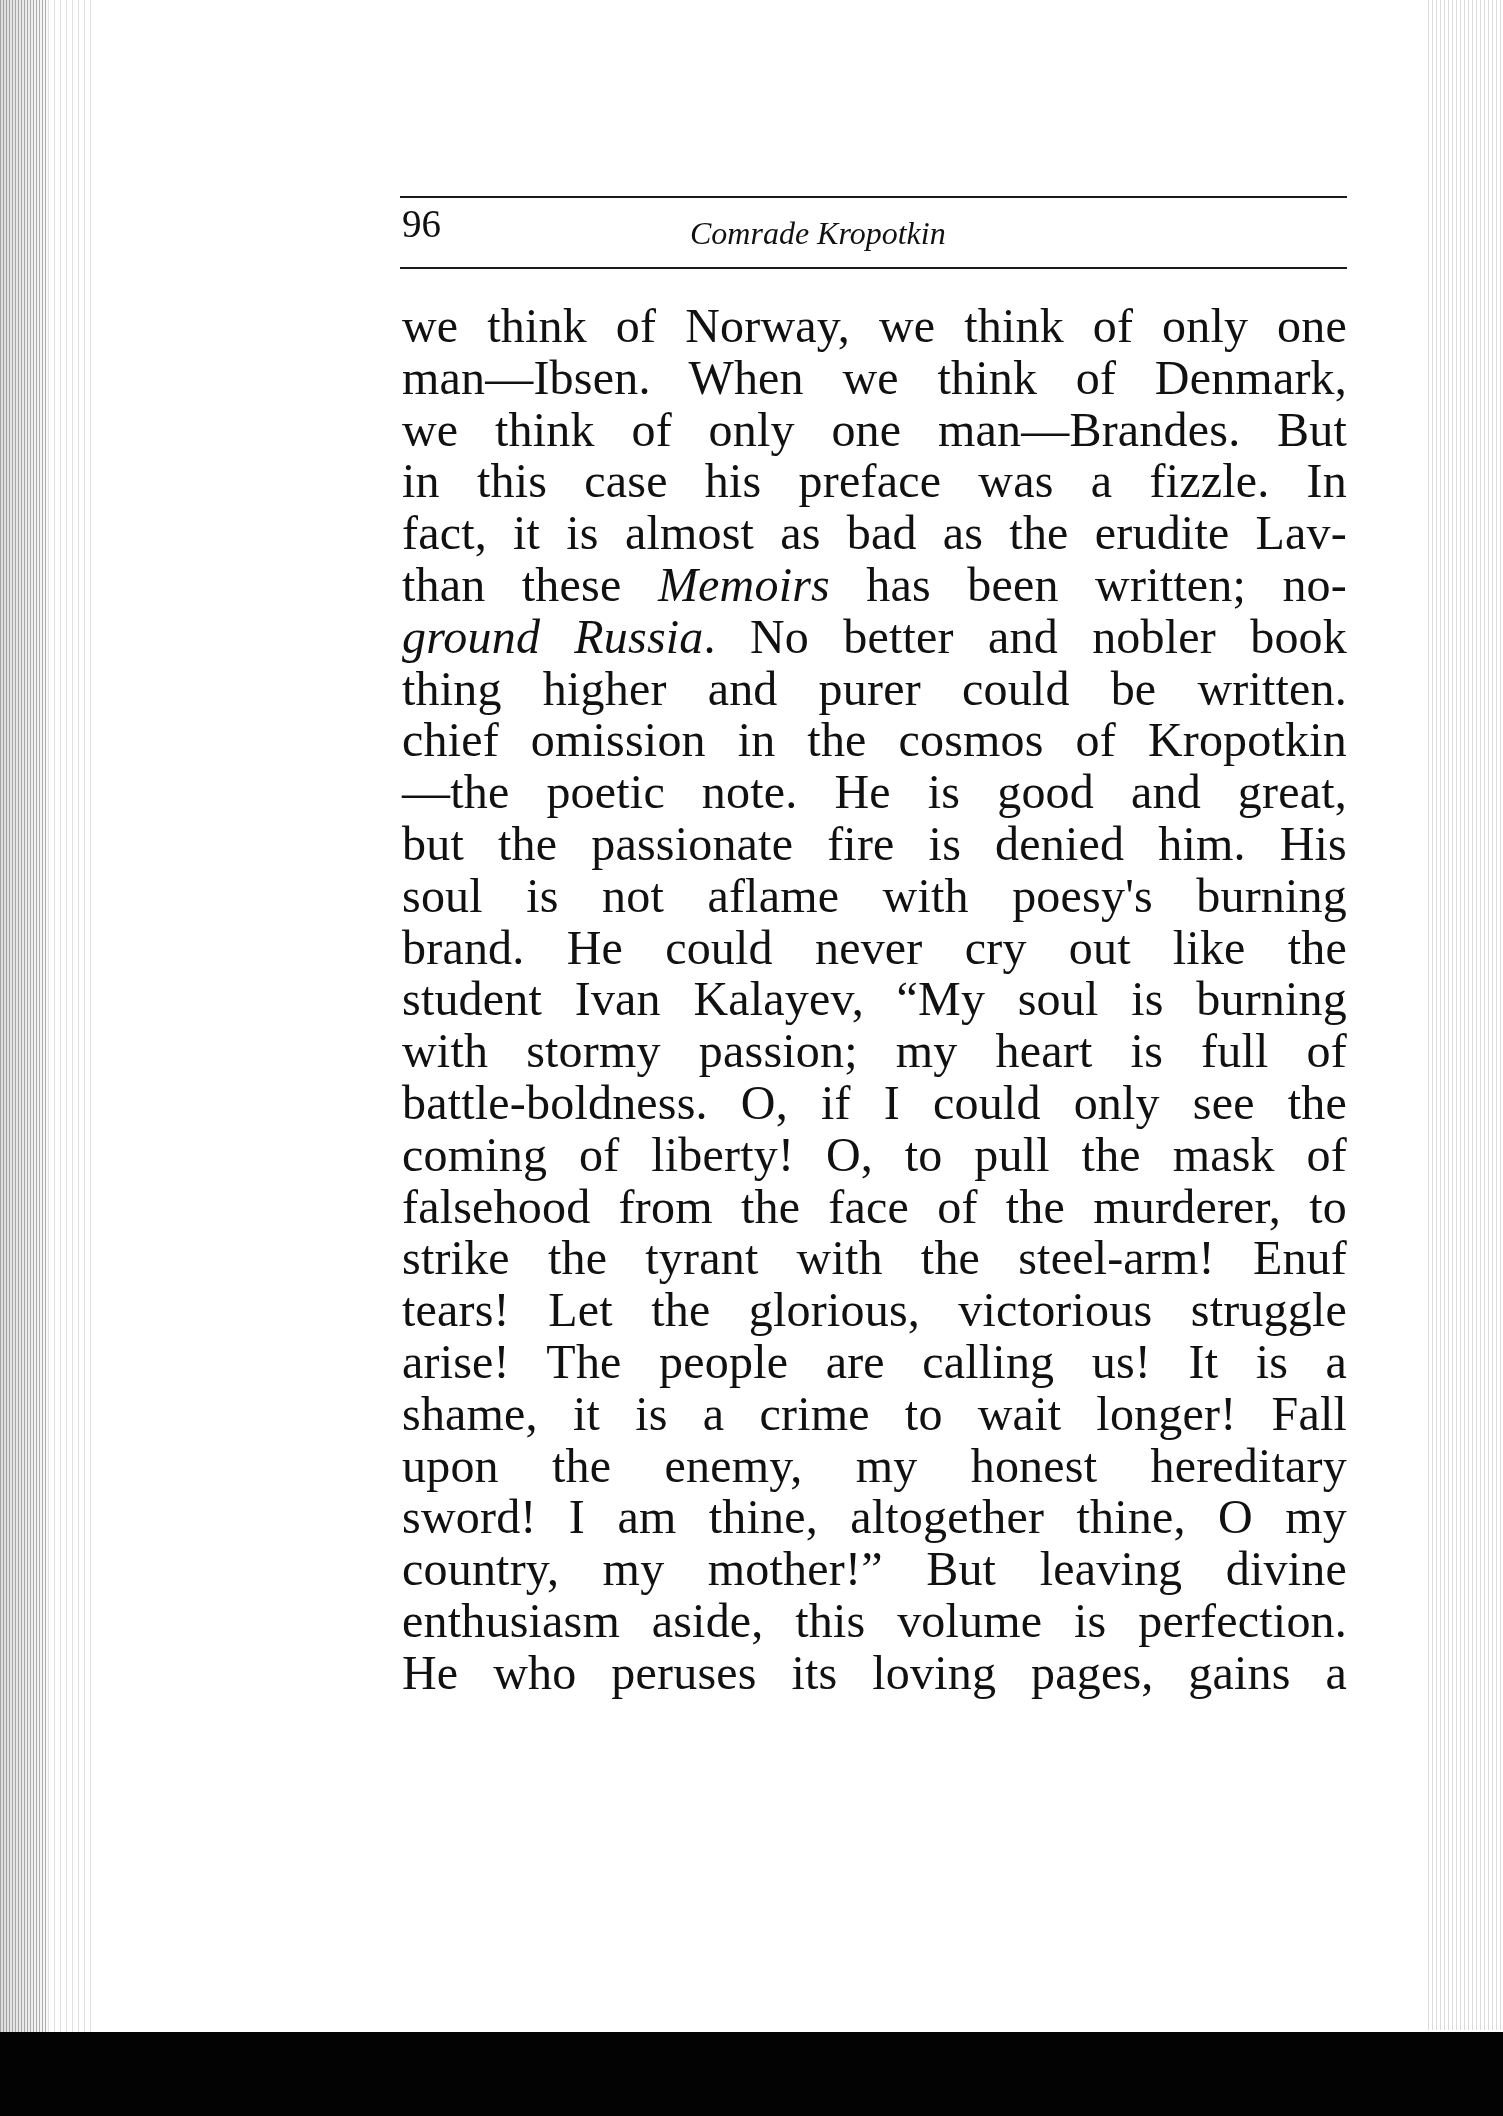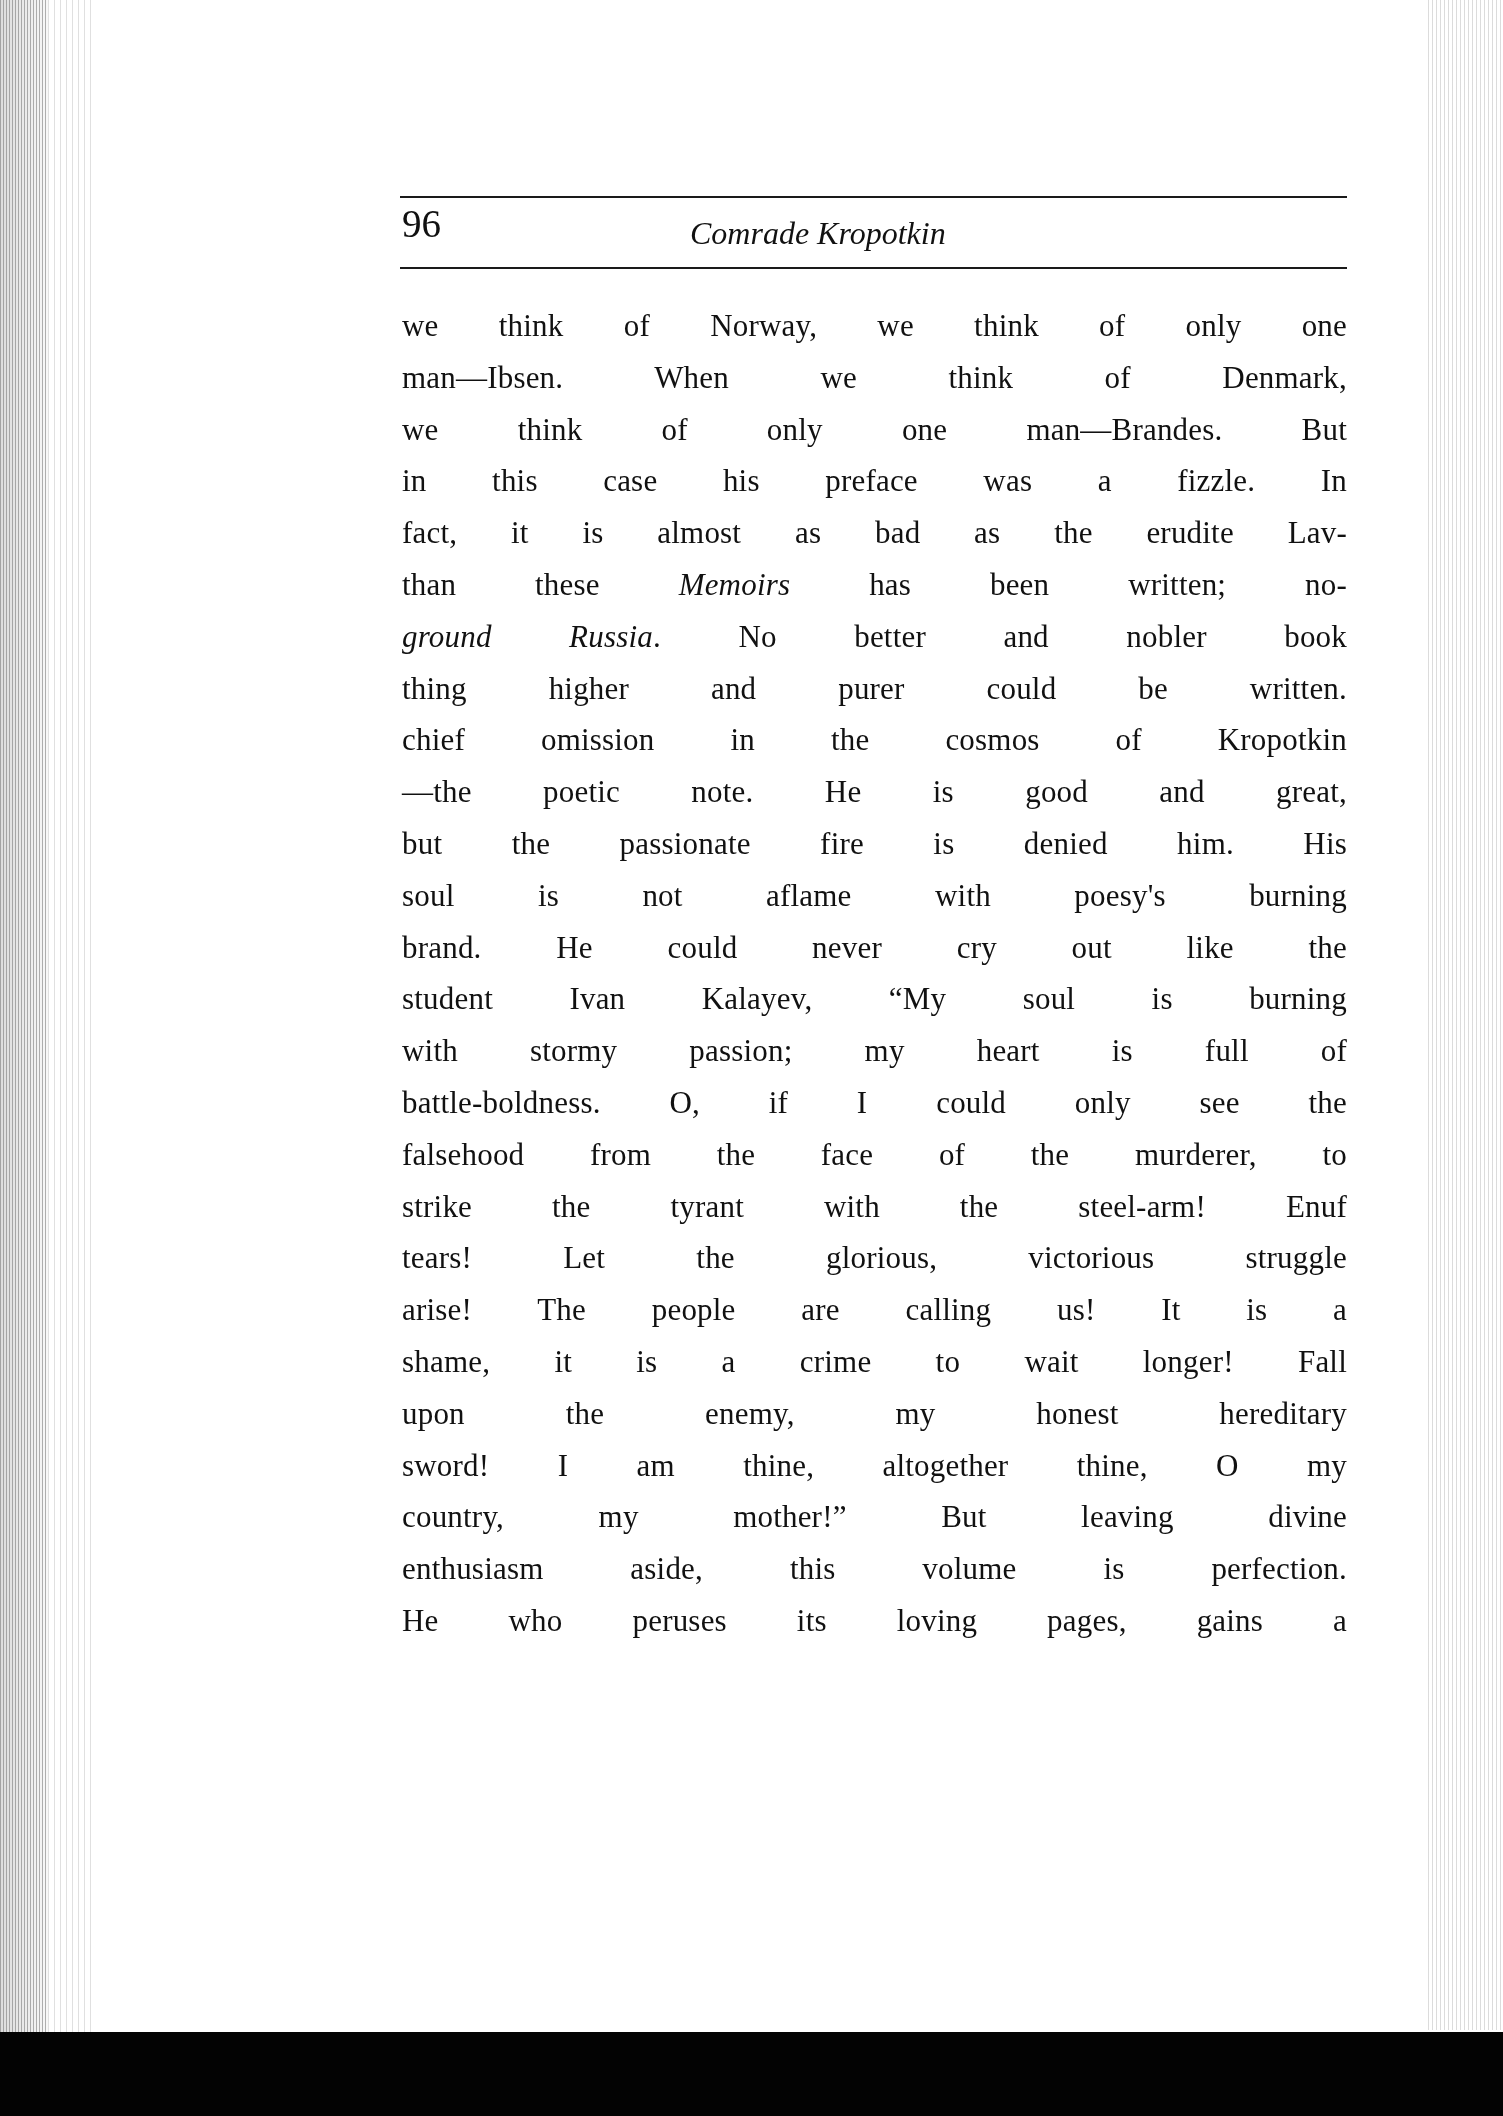--- a/index.html
+++ b/index.html
@@ -39,21 +39,21 @@
   .folio {
     position:absolute; left:402px; top:204px; font-size:39px; line-height:40px;
   }
   .running-head {
     position:absolute; left:690px; top:213px; font-size:32px; line-height:40px; font-style:italic;
   }
   .body-text {
     position:absolute; left:402px; top:300px; width:945px;
   }
   .line {
-    display:block; font-size:31px; line-height:51.8px; height:51.8px;
+    display:block; font-size:48px; line-height:51.8px; height:51.8px;
     text-align:justify; text-align-last:justify; white-space:nowrap;
     letter-spacing:0.2px;
   }
   .line.last { text-align-last:justify; }
   .line i { font-style:italic; }
 </style>
 </head>
 <body>
 
 <div class="left-edge"></div>
@@ -75,20 +75,21 @@
     <span class="line"><i>ground Russia</i>. No better and nobler book</span>
     <span class="line">thing higher and purer could be written.</span>
     <span class="line">chief omission in the cosmos of Kropotkin</span>
     <span class="line">—the poetic note. He is good and great,</span>
     <span class="line">but the passionate fire is denied him. His</span>
     <span class="line">soul is not aflame with poesy's burning</span>
     <span class="line">brand. He could never cry out like the</span>
     <span class="line">student Ivan Kalayev, “My soul is burning</span>
     <span class="line">with stormy passion; my heart is full of</span>
     <span class="line">battle-boldness. O, if I could only see the</span>
+    <span class="line">coming of liberty! O, to pull the mask of</span>
     <span class="line">falsehood from the face of the murderer, to</span>
     <span class="line">strike the tyrant with the steel-arm! Enuf</span>
     <span class="line">tears! Let the glorious, victorious struggle</span>
     <span class="line">arise! The people are calling us! It is a</span>
     <span class="line">shame, it is a crime to wait longer! Fall</span>
     <span class="line">upon the enemy, my honest hereditary</span>
     <span class="line">sword! I am thine, altogether thine, O my</span>
     <span class="line">country, my mother!” But leaving divine</span>
     <span class="line">enthusiasm aside, this volume is perfection.</span>
     <span class="line last">He who peruses its loving pages, gains a</span>

